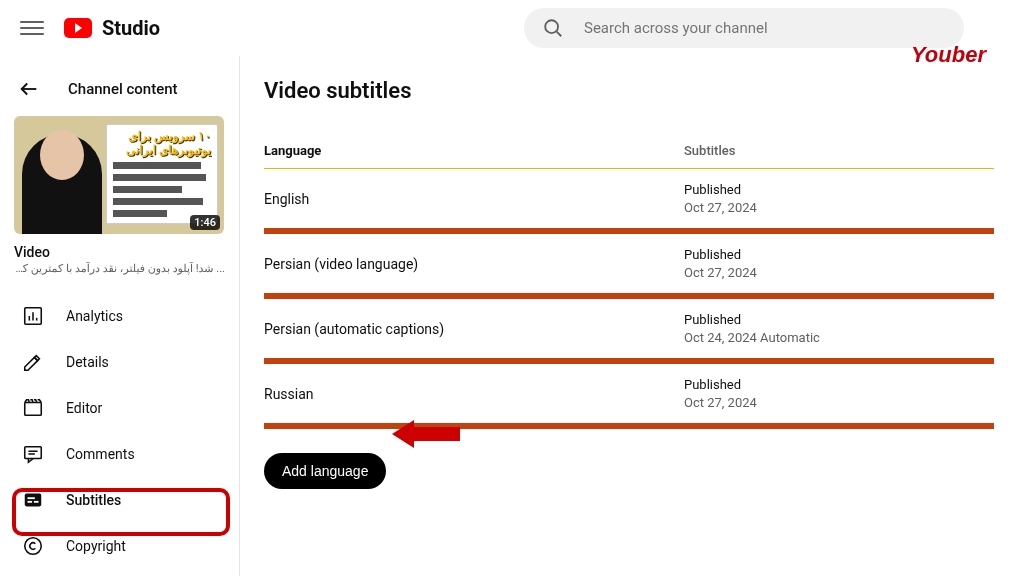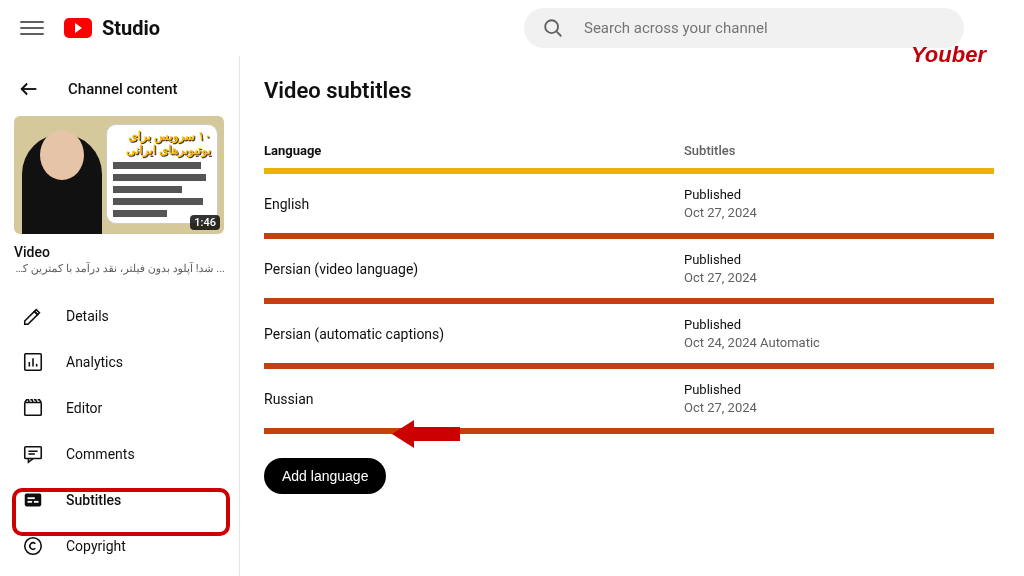--- a/index.html
+++ b/index.html
@@ -17,38 +17,38 @@
   .youber { position:absolute; top:42px; right:38px; font-family: Arial; font-weight:900; font-style:italic; font-size:22px; color:#c3000a;}
   
   .body { display:flex; height: calc(100% - 56px);}
   .sidebar { width: 240px; border-right: 1px solid #e5e5e5; padding: 14px 0 0 0;}
   .back-row { display:flex; align-items:center; padding: 8px 18px 16px; gap: 28px;}
   .back-row svg{width:22px;height:22px;}
   .back-row .lbl{ font-size:15px; font-weight:500;}
   .thumb { margin: 0 14px; width: 210px; height: 118px; background:#d5c89a; border-radius:6px; position:relative; overflow:hidden;}
   .thumb .person{ position:absolute; left:8px; bottom:0; width:80px; height:100px; background:#111; border-radius:40px 40px 0 0;}
   .thumb .face{position:absolute; left:26px; top:14px; width:44px; height:50px; background:#e6c4a8; border-radius:50%;}
-  .thumb .board{ position:absolute; right:6px; top:8px; width:112px; height:100px; background:#fff; border:1px solid #ccc; border-radius:10px; padding:4px 6px;}
+  .thumb .board{ position:absolute; right:6px; top:8px; width:112px; height:100px; background:#fff; border:1px solid #ccc; border-radius:2px; padding:4px 6px;}
   .thumb .ptitle{font-size:12px; font-weight:900; color:#ffb800; text-align:right; direction:rtl; text-shadow:1px 1px #333;}
   .thumb .board .line{height:7px; margin:5px 0 0; background:#555;}
   .thumb .dur{ position:absolute; right:4px; bottom:4px; background:rgba(0,0,0,.8); color:#fff; font-size:11px; padding:1px 4px; border-radius:4px; font-weight:500;}
   .vtitle{ padding:10px 14px 2px; font-size:14px; font-weight:500;}
   .vdesc{ padding:0 14px 12px; font-size:11px; color:#606060; direction:rtl; text-align:left; white-space:nowrap; overflow:hidden; text-overflow:ellipsis;}
   
   .nav{ padding-top:6px;}
   .nav-item{ display:flex; align-items:center; gap:22px; padding: 12px 22px; font-size:14px; color:#0f0f0f; cursor:pointer;}
   .nav-item.active{ font-weight:500;}
   .nav-item .ico{ width:22px; height:22px; display:flex; align-items:center; justify-content:center;}
   .nav-item .ico svg{width:22px;height:22px;}
   .highlight-box{ position:absolute; left:12px; top:488px; width:218px; height:48px; border:4px solid #cc0000; border-radius:10px; pointer-events:none;}
   
   .main{ flex:1; padding: 22px 30px 0 24px;}
   .page-title{ font-size:22px; font-weight:600; margin-bottom:30px;}
   .table{ width:100%;}
-  .thead{ display:flex; border-bottom:6px solid #eab308; padding: 10px 0;}
+  .thead{ display:flex; border-bottom:1px solid #eab308; padding: 10px 0;}
   .th{ font-size:13px; color:#606060; font-weight:500;}
   .th.lang{ width:420px; color:#0f0f0f; font-weight:700;}
   .trow{ display:flex; align-items:center; border-bottom:6px solid #c2410c; padding:13px 0;}
   .td.lang{ width:420px; font-size:14px;}
   .td.sub{ font-size:13px;}
   .td.sub .status{ color:#0f0f0f;}
   .td.sub .date{ color:#606060; margin-top:3px;}
   
   .add-btn{ margin-top:24px; background:#000; color:#fff; border:none; border-radius:20px; padding:10px 18px; font-size:14px; font-weight:500; cursor:pointer;}
   .arrow{ position:absolute; left:392px; top:420px; pointer-events:none;}
@@ -100,36 +100,36 @@
       <div class="person"></div>
         <div class="face"></div>
       <span class="dur">1:46</span>
     </div>
     <div class="vtitle">Video</div>
     <div class="vdesc">... شد! آپلود بدون فیلتر، نقد درآمد با کمترین کارمزد</div>
     <div class="nav" id="nav">
         <div class="nav-item">
           <span class="ico">
             <svg viewBox="0 0 24 24" fill="none" stroke="#0f0f0f" stroke-width="1.7">
-              <path d="M3 17.5V21h3.5L17 10.5 13.5 7 3 17.5z"></path>
-              <path d="M13.5 7l3.5 3.5 2-2L15.5 5l-2 2z"></path>
-            </svg>
-          </span>
-          <span>Details</span>
-        </div>
-        <div class="nav-item">
-          <span class="ico">
-            <svg viewBox="0 0 24 24" fill="none" stroke="#0f0f0f" stroke-width="1.7">
               <rect x="3" y="3" width="18" height="18" rx="1"></rect>
               <line x1="8" y1="17" x2="8" y2="12"></line>
               <line x1="12" y1="17" x2="12" y2="8"></line>
               <line x1="16" y1="17" x2="16" y2="14"></line>
             </svg>
           </span>
           <span>Analytics</span>
+        </div>
+        <div class="nav-item">
+          <span class="ico">
+            <svg viewBox="0 0 24 24" fill="none" stroke="#0f0f0f" stroke-width="1.7">
+              <path d="M3 17.5V21h3.5L17 10.5 13.5 7 3 17.5z"></path>
+              <path d="M13.5 7l3.5 3.5 2-2L15.5 5l-2 2z"></path>
+            </svg>
+          </span>
+          <span>Details</span>
         </div>
         <div class="nav-item">
           <span class="ico">
             <svg viewBox="0 0 24 24" fill="none" stroke="#0f0f0f" stroke-width="1.7">
               <rect x="3" y="6" width="18" height="14" rx="1"></rect>
               <path d="M3 6l2-3h2l1 3M9 3h2l1 3M13 3h2l1 3M17 3h2l2 3"></path>
             </svg>
           </span>
           <span>Editor</span>
         </div>

